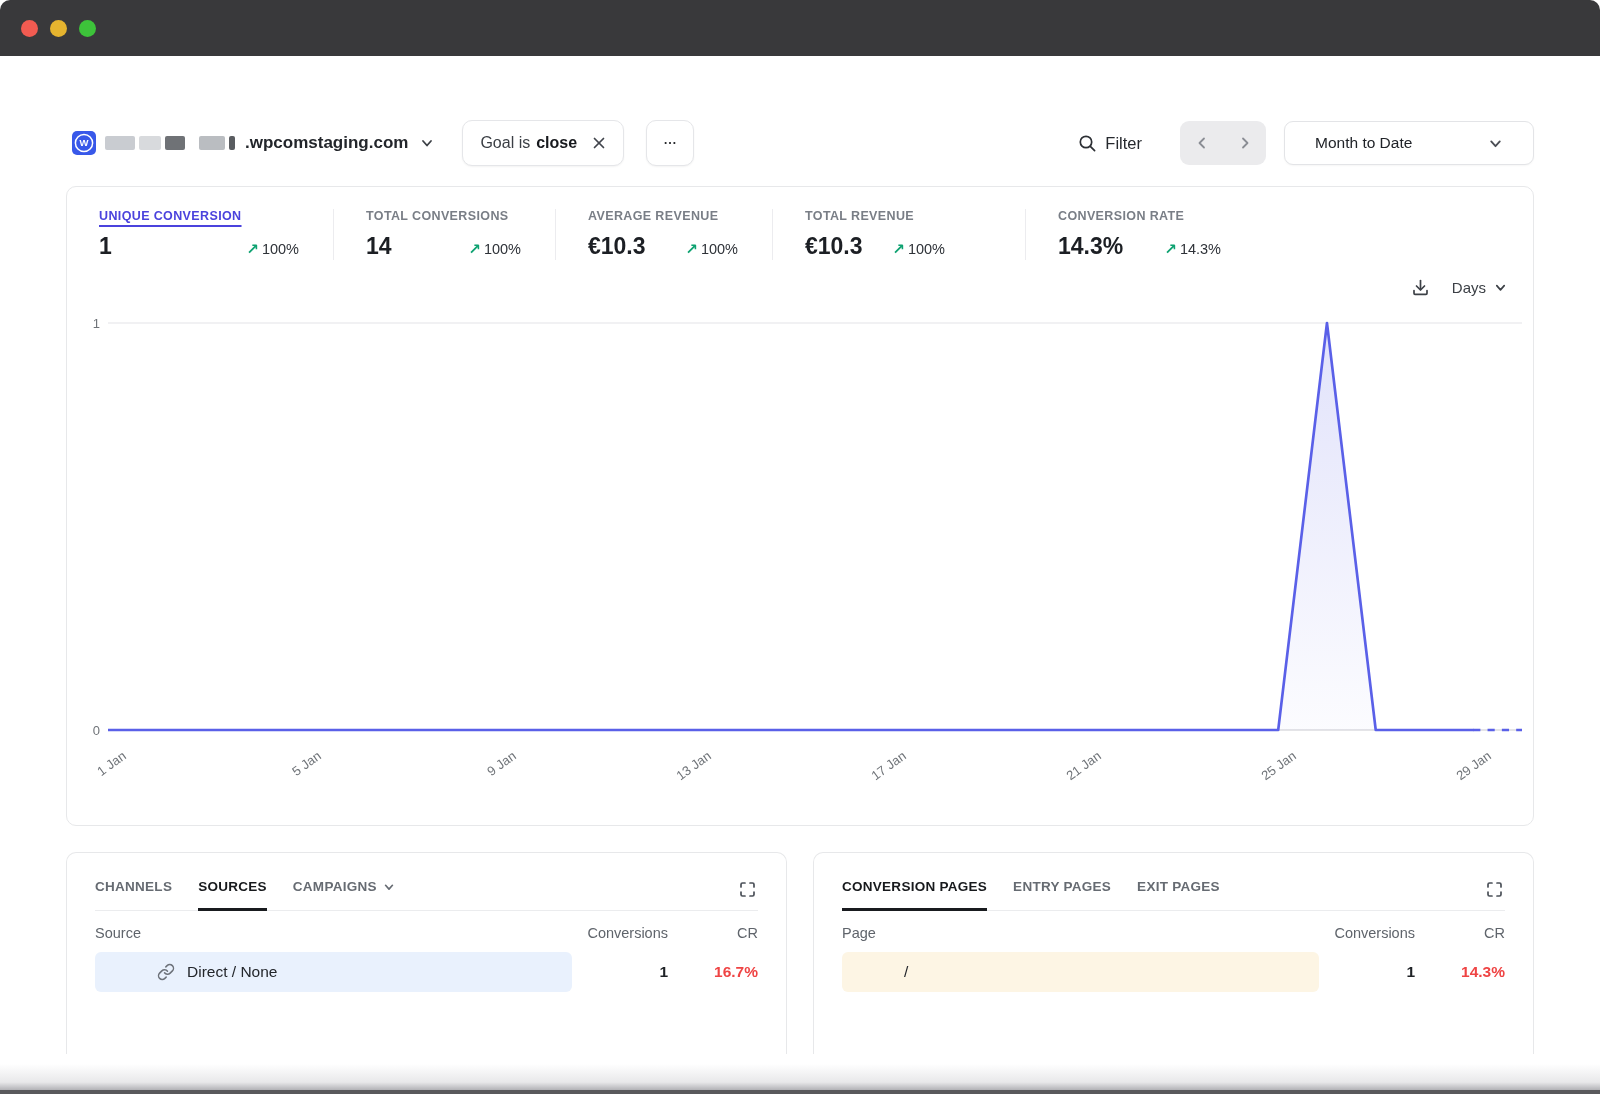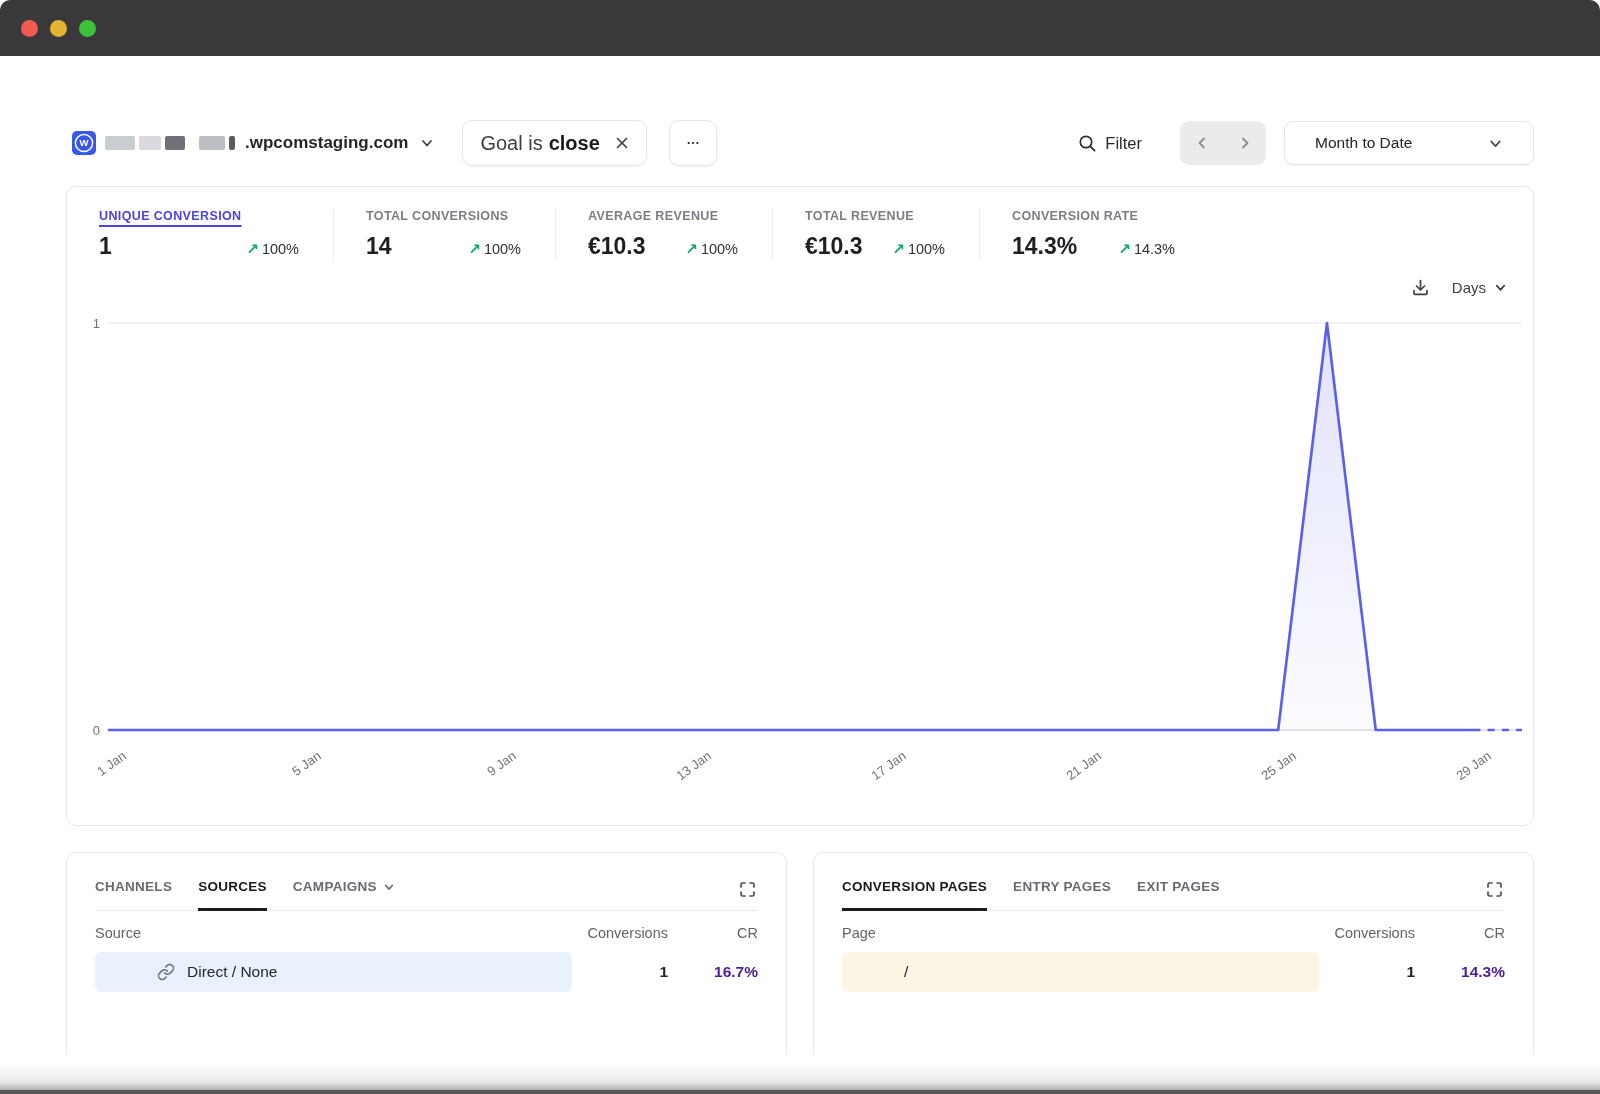--- a/index.html
+++ b/index.html
@@ -14,42 +14,42 @@
 
   
   .toolbar { display:flex; align-items:center; margin:64px 66px 0 66px; height:46px; }
   .site-selector { display:flex; align-items:center; gap:9px; cursor:pointer; padding-left:6px; }
   .wp-badge { width:24px; height:24px; border-radius:5px; background:#3858e9; display:flex;
               align-items:center; justify-content:center; }
   .redact { height:14px; border-radius:2px; display:inline-block; }
   .domain { font-size:17px; font-weight:700; color:#23262b; margin-left:1px; }
   .chip { display:flex; align-items:center; background:#fff; border:1px solid #e5e6e9;
           border-radius:10px; height:46px; padding:0 17px; box-shadow:0 1px 2px rgba(20,22,26,.05); }
-  .goal-chip { margin-left:28px; gap:6px; font-size:20px; color:#3a3e44; cursor:pointer;align-items:center; }
+  .goal-chip { margin-left:28px; gap:6px; font-size:16px; color:#3a3e44; cursor:pointer;align-items:center; }
   .goal-chip b { color:#17191d; }
   .more-btn { margin-left:22px; width:48px; justify-content:center; cursor:pointer; }
   .filter { margin-left:auto; display:flex; align-items:center; gap:8px; font-size:16.5px;
             color:#26292e; cursor:pointer; }
   .nav-pill { margin-left:38px; width:86px; height:44px; background:#ebebed; border-radius:9px;
               display:flex; align-items:center; justify-content:space-around; }
   .nav-pill button { background:none; border:none; cursor:pointer; display:flex; padding:6px; }
   .date-select { margin-left:18px; width:250px; height:44px; background:#fff; border:1px solid #e3e4e7;
                  border-radius:9px; display:flex; align-items:center; justify-content:space-between;
                  padding:0 30px; font-size:15.5px; font-weight:500; color:#202328; cursor:pointer;
                  box-shadow:0 1px 2px rgba(20,22,26,.04); }
 
   
   .main-card { margin:20px 66px 0 66px; border:1px solid #e7e8ea; border-radius:10px;
                background:#fff; height:640px; }
   .metrics { display:flex; padding-top:22px; }
   .metric { padding:0 34px 0 32px; cursor:pointer; }
   .metric + .metric { border-left:1px solid #ececef; }
   .metric:nth-child(1){ width:266px; } .metric:nth-child(2){ width:222px; }
   .metric:nth-child(3){ width:217px; } .metric:nth-child(4){ width:207px; }
-  .metric:nth-child(5){ width:230px; }
+  .metric:nth-child(5){ width:230px;margin-left:46px; }
   .metric-label { font-size:12.5px; font-weight:700; letter-spacing:.03em; color:#797e86;
                   white-space:nowrap; }
   .metric.active .metric-label { color:#4b43dd; text-decoration:underline;
                   text-underline-offset:5px; text-decoration-thickness:1.5px; }
   .metric-valuerow { display:flex; justify-content:space-between; align-items:baseline; margin-top:10px; }
   .metric-value { font-size:23px; font-weight:700; color:#1c1f24; white-space:nowrap; }
   .metric-change { font-size:14.5px; color:#2e3238; white-space:nowrap; margin-left:12px; }
   .trend-arrow { color:#0ea271; font-weight:700; margin-right:3px; font-size:15px; }
 
   .chart-controls { display:flex; align-items:center; justify-content:flex-end; gap:22px;
@@ -77,21 +77,21 @@
   .thead { display:grid; grid-template-columns:1fr 100px 90px; margin-top:14px;
            font-size:14.5px; color:#5f646b; }
   .thead .num { text-align:right; }
   .data-row { position:relative; height:42px; margin-top:11px; cursor:pointer; }
   .row-bar { position:absolute; left:0; top:0; height:40px; border-radius:6px; }
   .row-content { position:relative; display:grid; grid-template-columns:1fr 100px 90px;
                  align-items:center; height:40px;margin-left:48px; }
   .row-label { display:flex; align-items:center; gap:12px; padding-left:14px; font-size:15.5px;
                color:#23262b; }
   .row-conv { text-align:right; font-size:15.5px; font-weight:600; color:#1f2226; }
-  .row-cr { text-align:right; font-size:15.5px; font-weight:700; color:#4c1d95; }
+  .row-cr { text-align:right; font-size:15.5px; font-weight:700; color:#ef4444; }
 
   .bottom-fade { position:absolute; left:0; right:0; bottom:0; height:30px; pointer-events:none;
                  background:linear-gradient(to bottom, rgba(240,240,241,0) 0%,
                  rgba(228,228,230,.85) 70%, #b2b2b6 100%);
                  border-bottom:4px solid #59595c; }
 </style>
 </head>
 <body>
 
 <div class="window">

